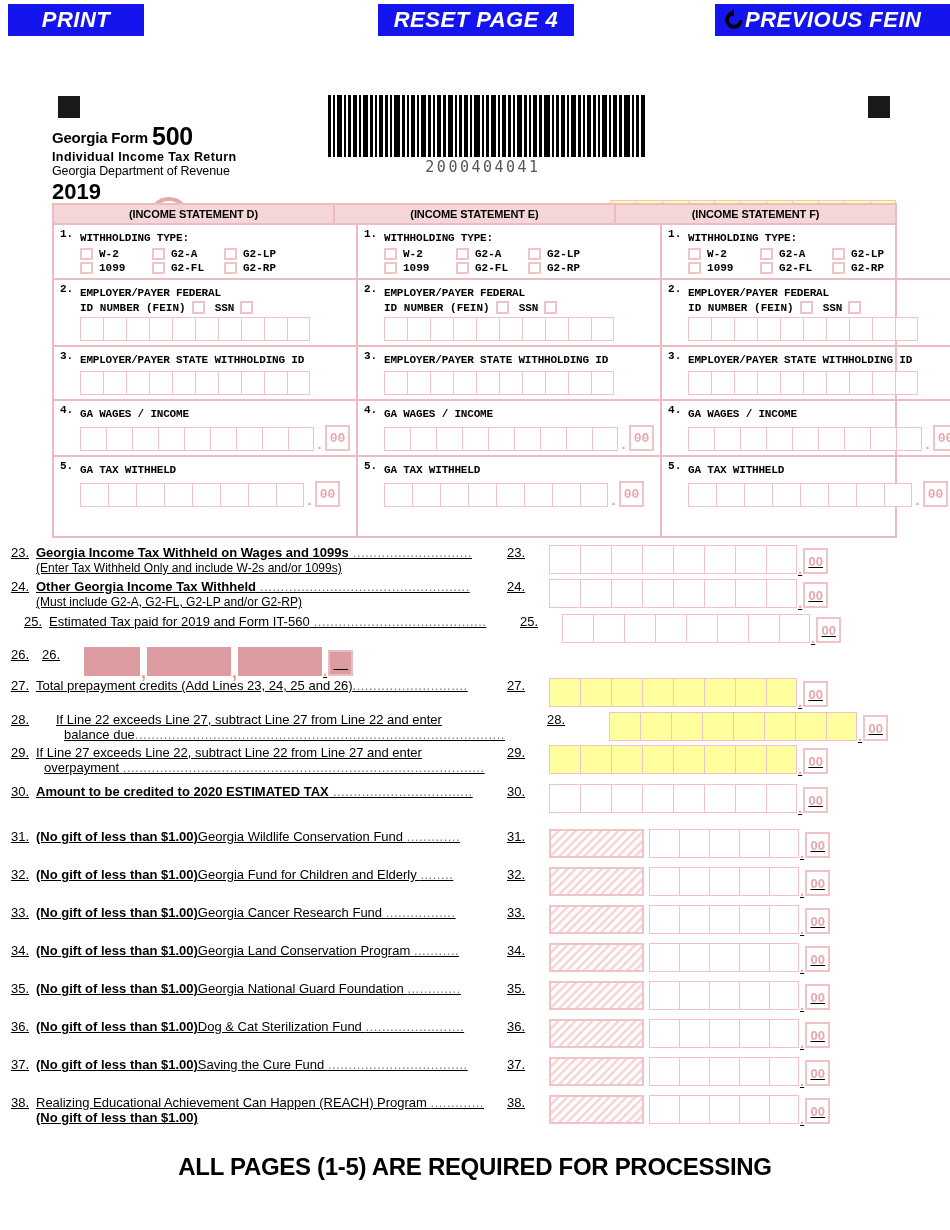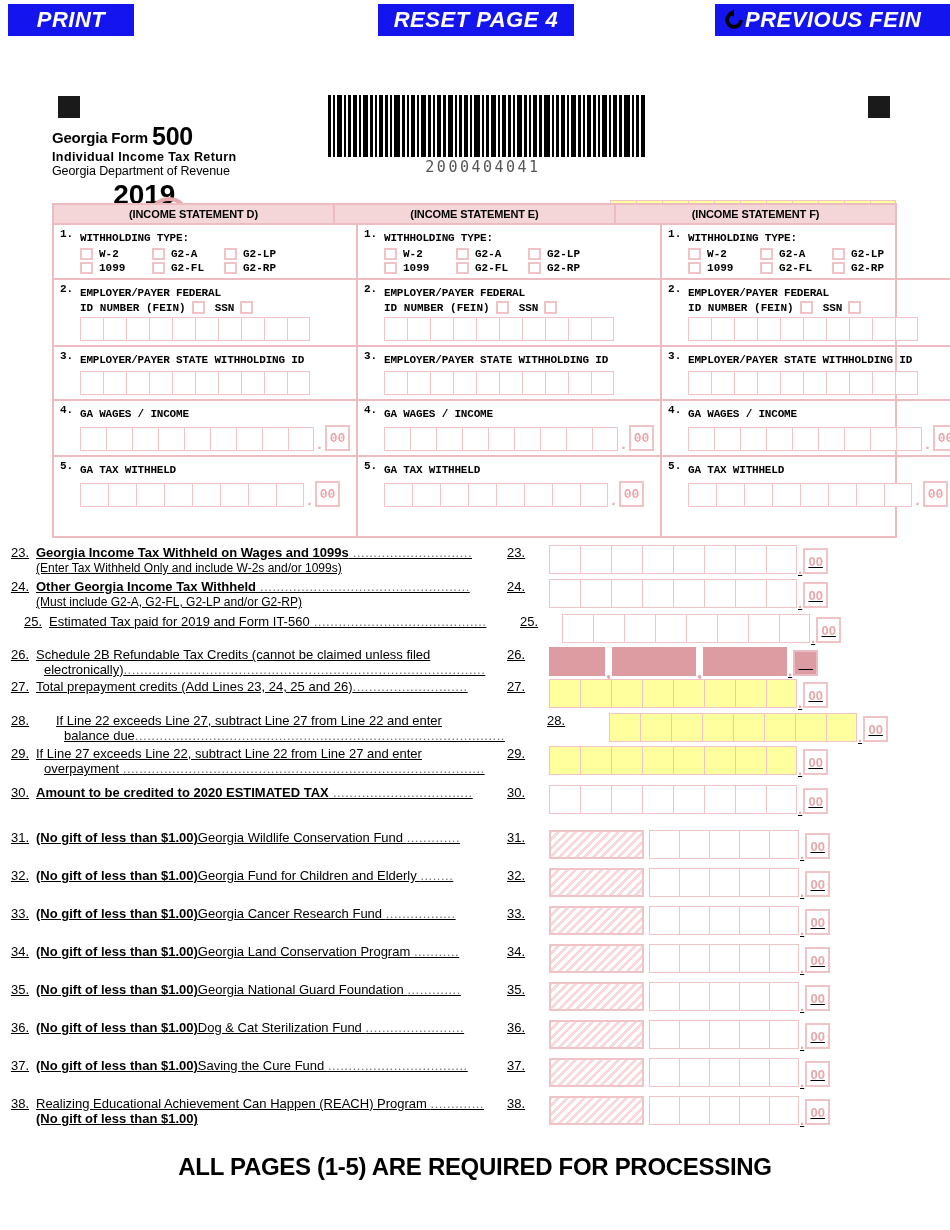--- a/index.html
+++ b/index.html
@@ -16,37 +16,37 @@
   
   .topbar { position:relative; height:40px; }
   .btn {
     position:absolute; top:4px; height:32px;
     background:#1414ee; color:#fff;
     font-style:italic; font-weight:bold;
     font-size:22px; letter-spacing:.5px;
     display:flex; align-items:center; justify-content:center;
     cursor:pointer; white-space:nowrap;
   }
-  #btn-print { left:8px; width:126px; }
+  #btn-print { left:8px; width:136px; }
   #btn-reset { left:378px; width:196px; }
   #btn-prev  { left:715px; width:250px; padding-left:30px; justify-content:flex-start; }
   .undo-ico { position:absolute; left:8px; top:5px; width:22px; height:22px; }
 
   
   .header { position:relative; height:160px; }
   .blk { position:absolute; width:22px; height:22px; background:#1a1a1a; }
   #blk-tl { left:58px; top:56px; }
   #blk-tr { left:868px; top:56px; }
 
   .formtitle { position:absolute; left:52px; top:82px; }
   .ft-l1 { font-size:15px; font-weight:bold; letter-spacing:-.2px; }
   .ft-l1 b { font-size:25px; vertical-align:-2px; }
   .ft-l2 { font-size:12.5px; font-weight:bold; letter-spacing:.4px; margin-top:-1px;}
   .ft-l3 { font-size:12.5px; letter-spacing:-.1px; margin-top:0px;}
-  .ft-l4 { font-size:28px; font-weight:bold; margin-top:1px;text-align:center; }
+  .ft-l4 { font-size:22px; font-weight:bold; margin-top:1px; }
 
   .pagewrap { position:absolute; left:100px; top:160px; display:flex; align-items:center; }
   .pagewrap .plabel { font-size:19px; font-weight:bold; }
   .pagenum {
     width:42px; height:42px; margin-left:3px; margin-top:-3px;
     border:4px solid #e8a7ab; border-radius:50%;
     display:flex; align-items:center; justify-content:center;
     font-size:25px; font-weight:bold;
   }
 
@@ -601,21 +601,20 @@
           <span style="width: 31px;"></span>
           <span style="width: 31px;"></span>
           <span style="width: 31px;"></span>
         </span>
         <span class="dot">.</span>
         <span class="zz">00</span>
       </div>
     </div>
     <div class="lrow" style="margin-top: 4px;">
       <span class="lnum">26.</span>
-      <span class="ltext"><span>Schedule 2B Refundable Tax Credits (cannot be claimed unless filed</span><br><span style="padding-left:8px">electronically)</span><span class="lead">........................................................................................</span></span>
       <span class="lnum2">26.</span>
       <div class="boxgroup">
         <span class="cells pinkfill">
           <span style="width: 28px;"></span>
           <span style="width: 28px;"></span>
         </span>
         <span class="comma">,</span>
         <span class="cells pinkfill">
           <span style="width: 28px;"></span>
           <span style="width: 28px;"></span>

